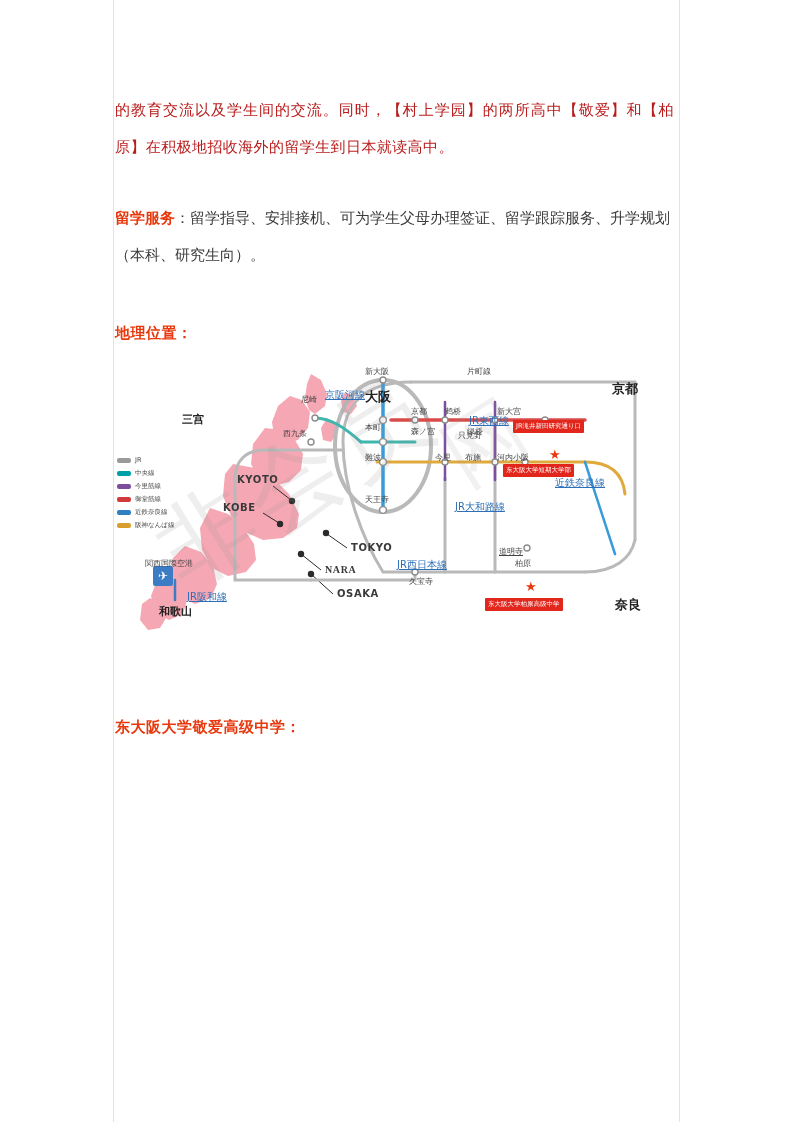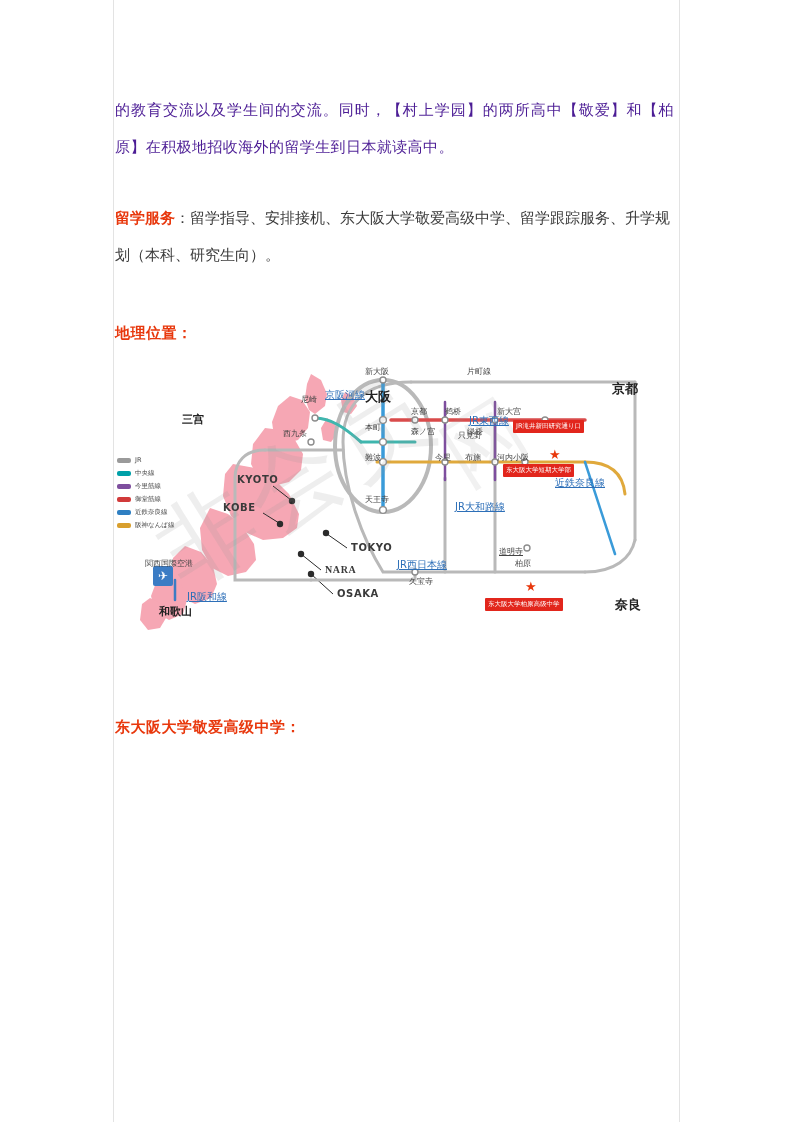--- a/index.html
+++ b/index.html
@@ -39,21 +39,21 @@
     background: #e3e3e3;
   }
   .content {
     position: relative;
     padding-top: 92px;
   }
   p.para {
     margin: 0 4px 0 0;
     font-size: 15px;
     line-height: 37px;
-    color: #4c1d95;
+    color: #b91c1c;
     letter-spacing: 0.4px;
     text-align: justify;
   }
   .gap-sm { height: 18px; }
   .gap-md { height: 34px; }
   .gap-lg { height: 44px; }
   .heading-red {
     font-size: 15px;
     line-height: 30px;
     color: #e8380d;
@@ -183,21 +183,21 @@
   <div class="border-left"></div>
   <div class="border-right"></div>
 
   <div class="content">
 
     <p class="para">的教育交流以及学生间的交流。同时，【村上学园】的两所高中【敬爱】和【柏原】在积极地招收海外的留学生到日本就读高中。</p>
 
     <div class="gap-md"></div>
 
     <div class="svc-line">
-      <span class="inline-red">留学服务</span><span>：</span><span>留学指导、安排接机、东大阪大学敬爱高级中学、留学跟踪服务、升学规划（本科、研究生向）。</span>
+      <span class="inline-red">留学服务</span><span>：</span><span>留学指导、安排接机、可为学生父母办理签证、留学跟踪服务、升学规划（本科、研究生向）。</span>
     </div>
 
     <div class="gap-lg"></div>
 
     <div class="heading-red">地理位置：</div>
 
     <div class="figure">
 
       <svg width="563" height="310" viewBox="0 0 563 310">
 

